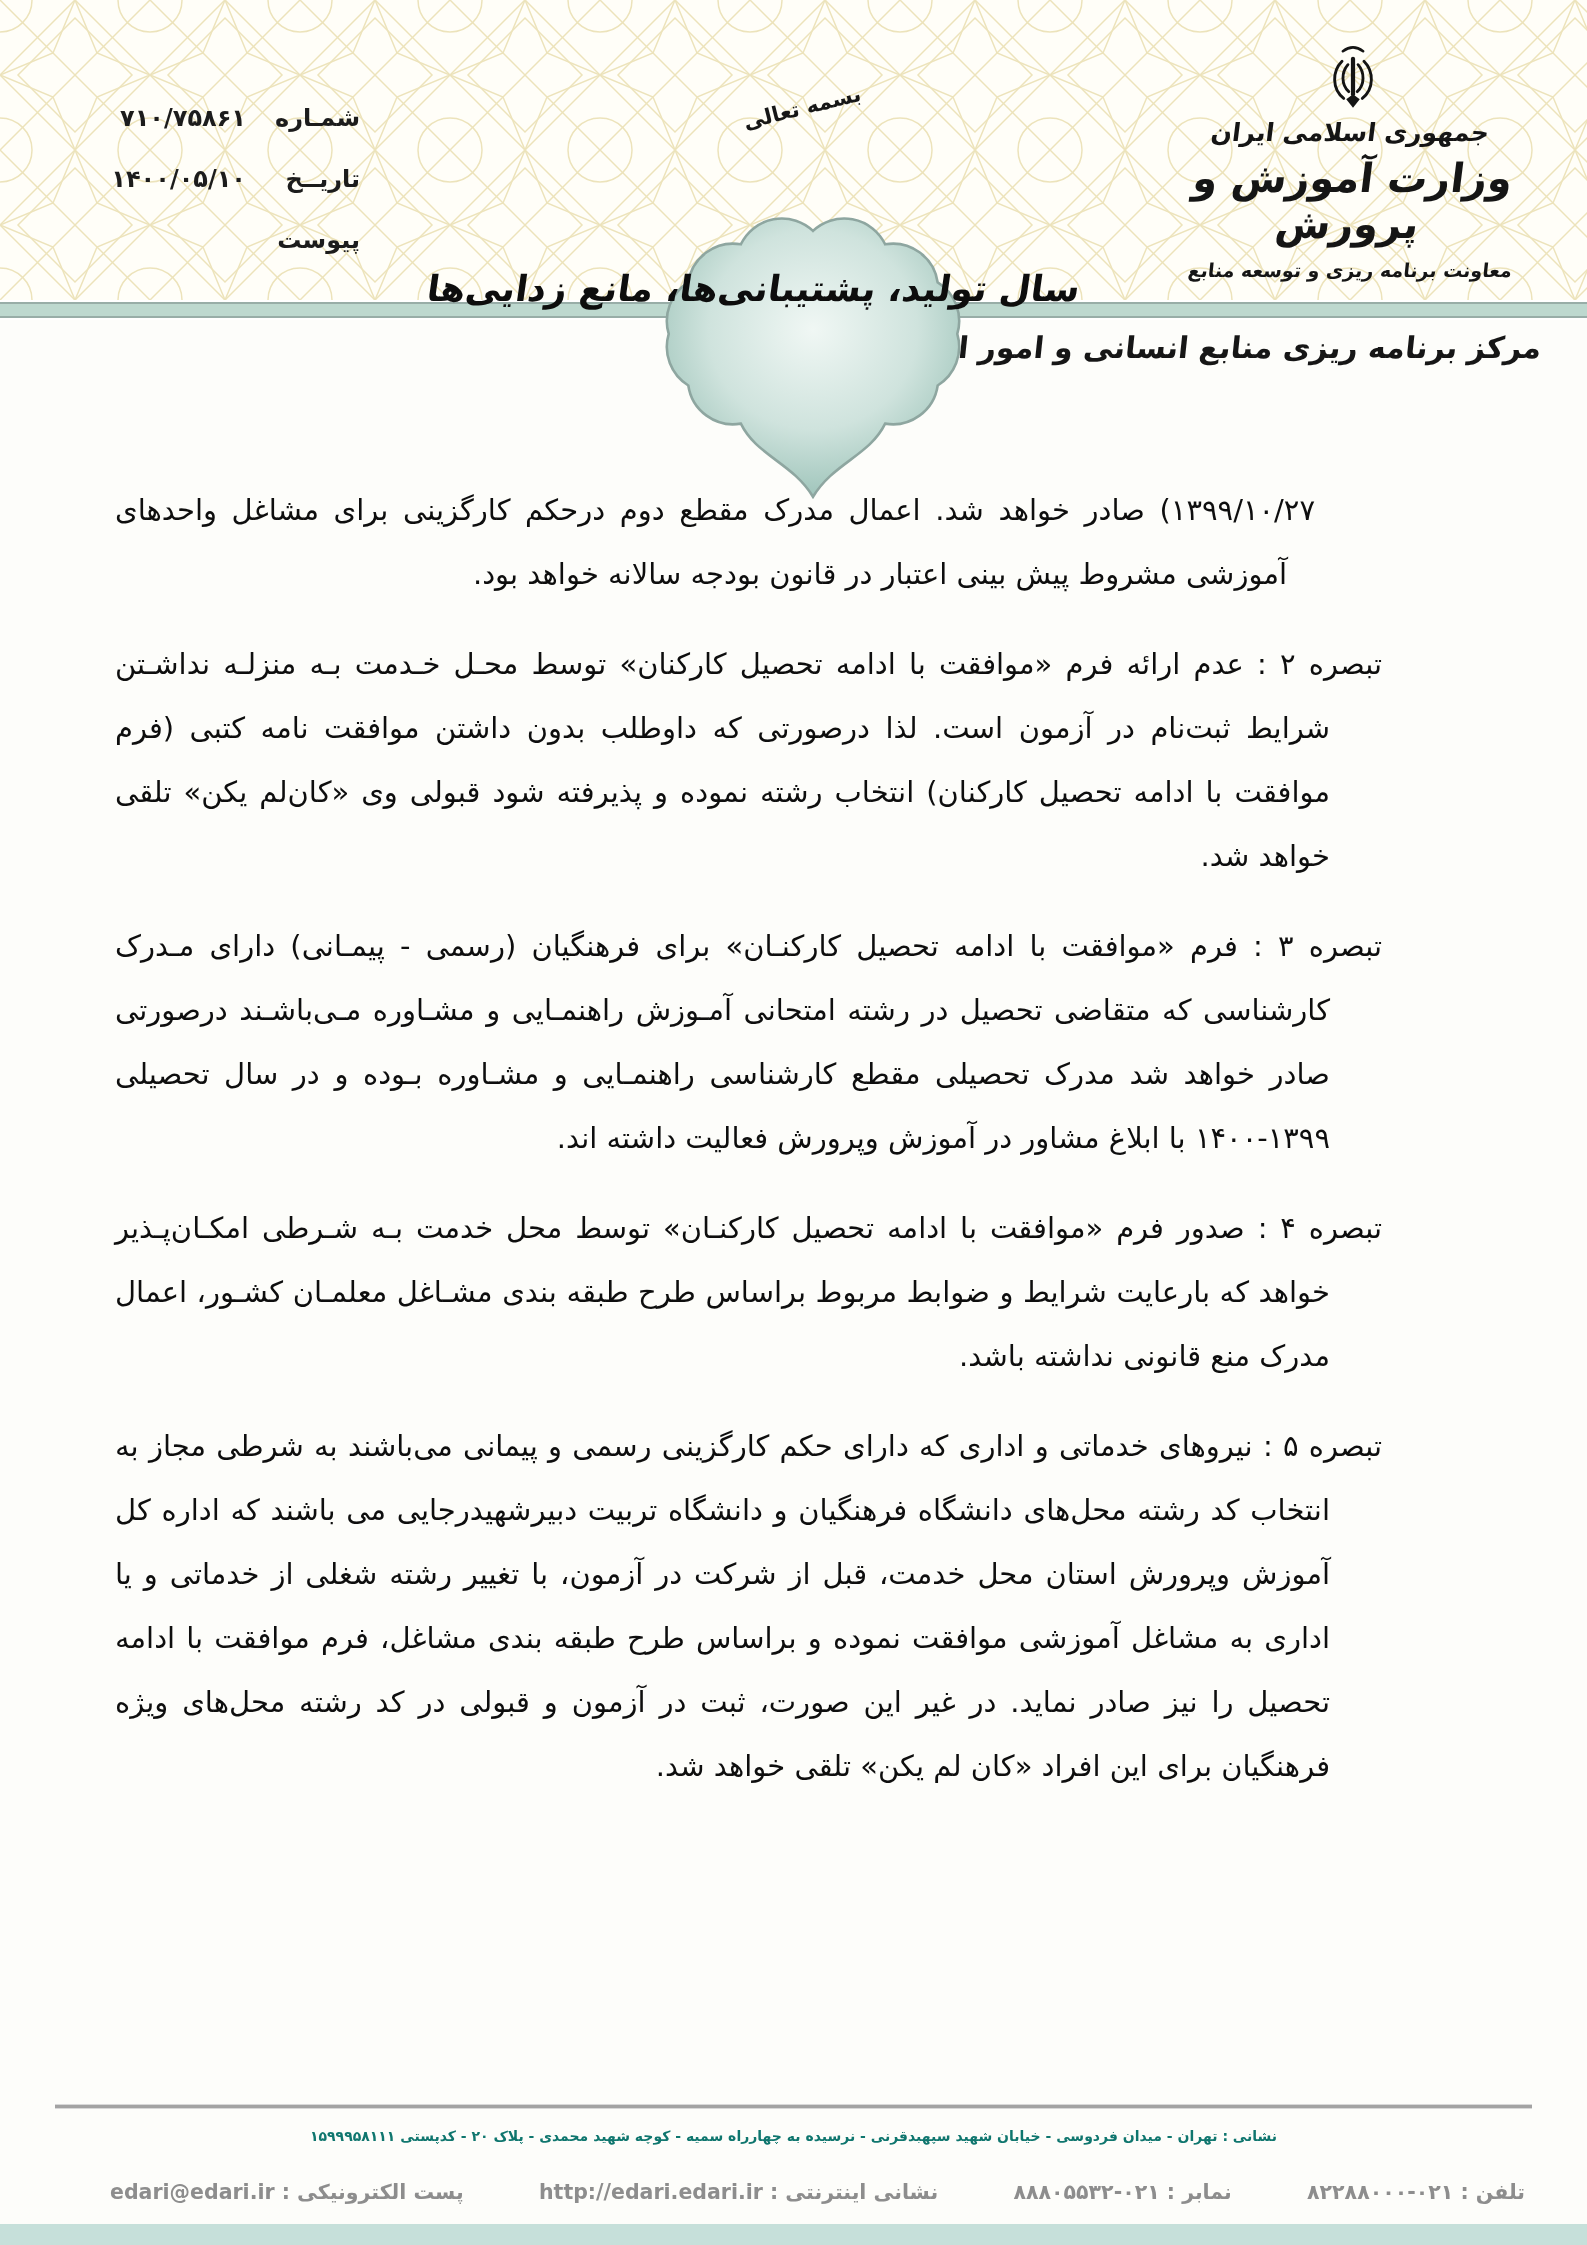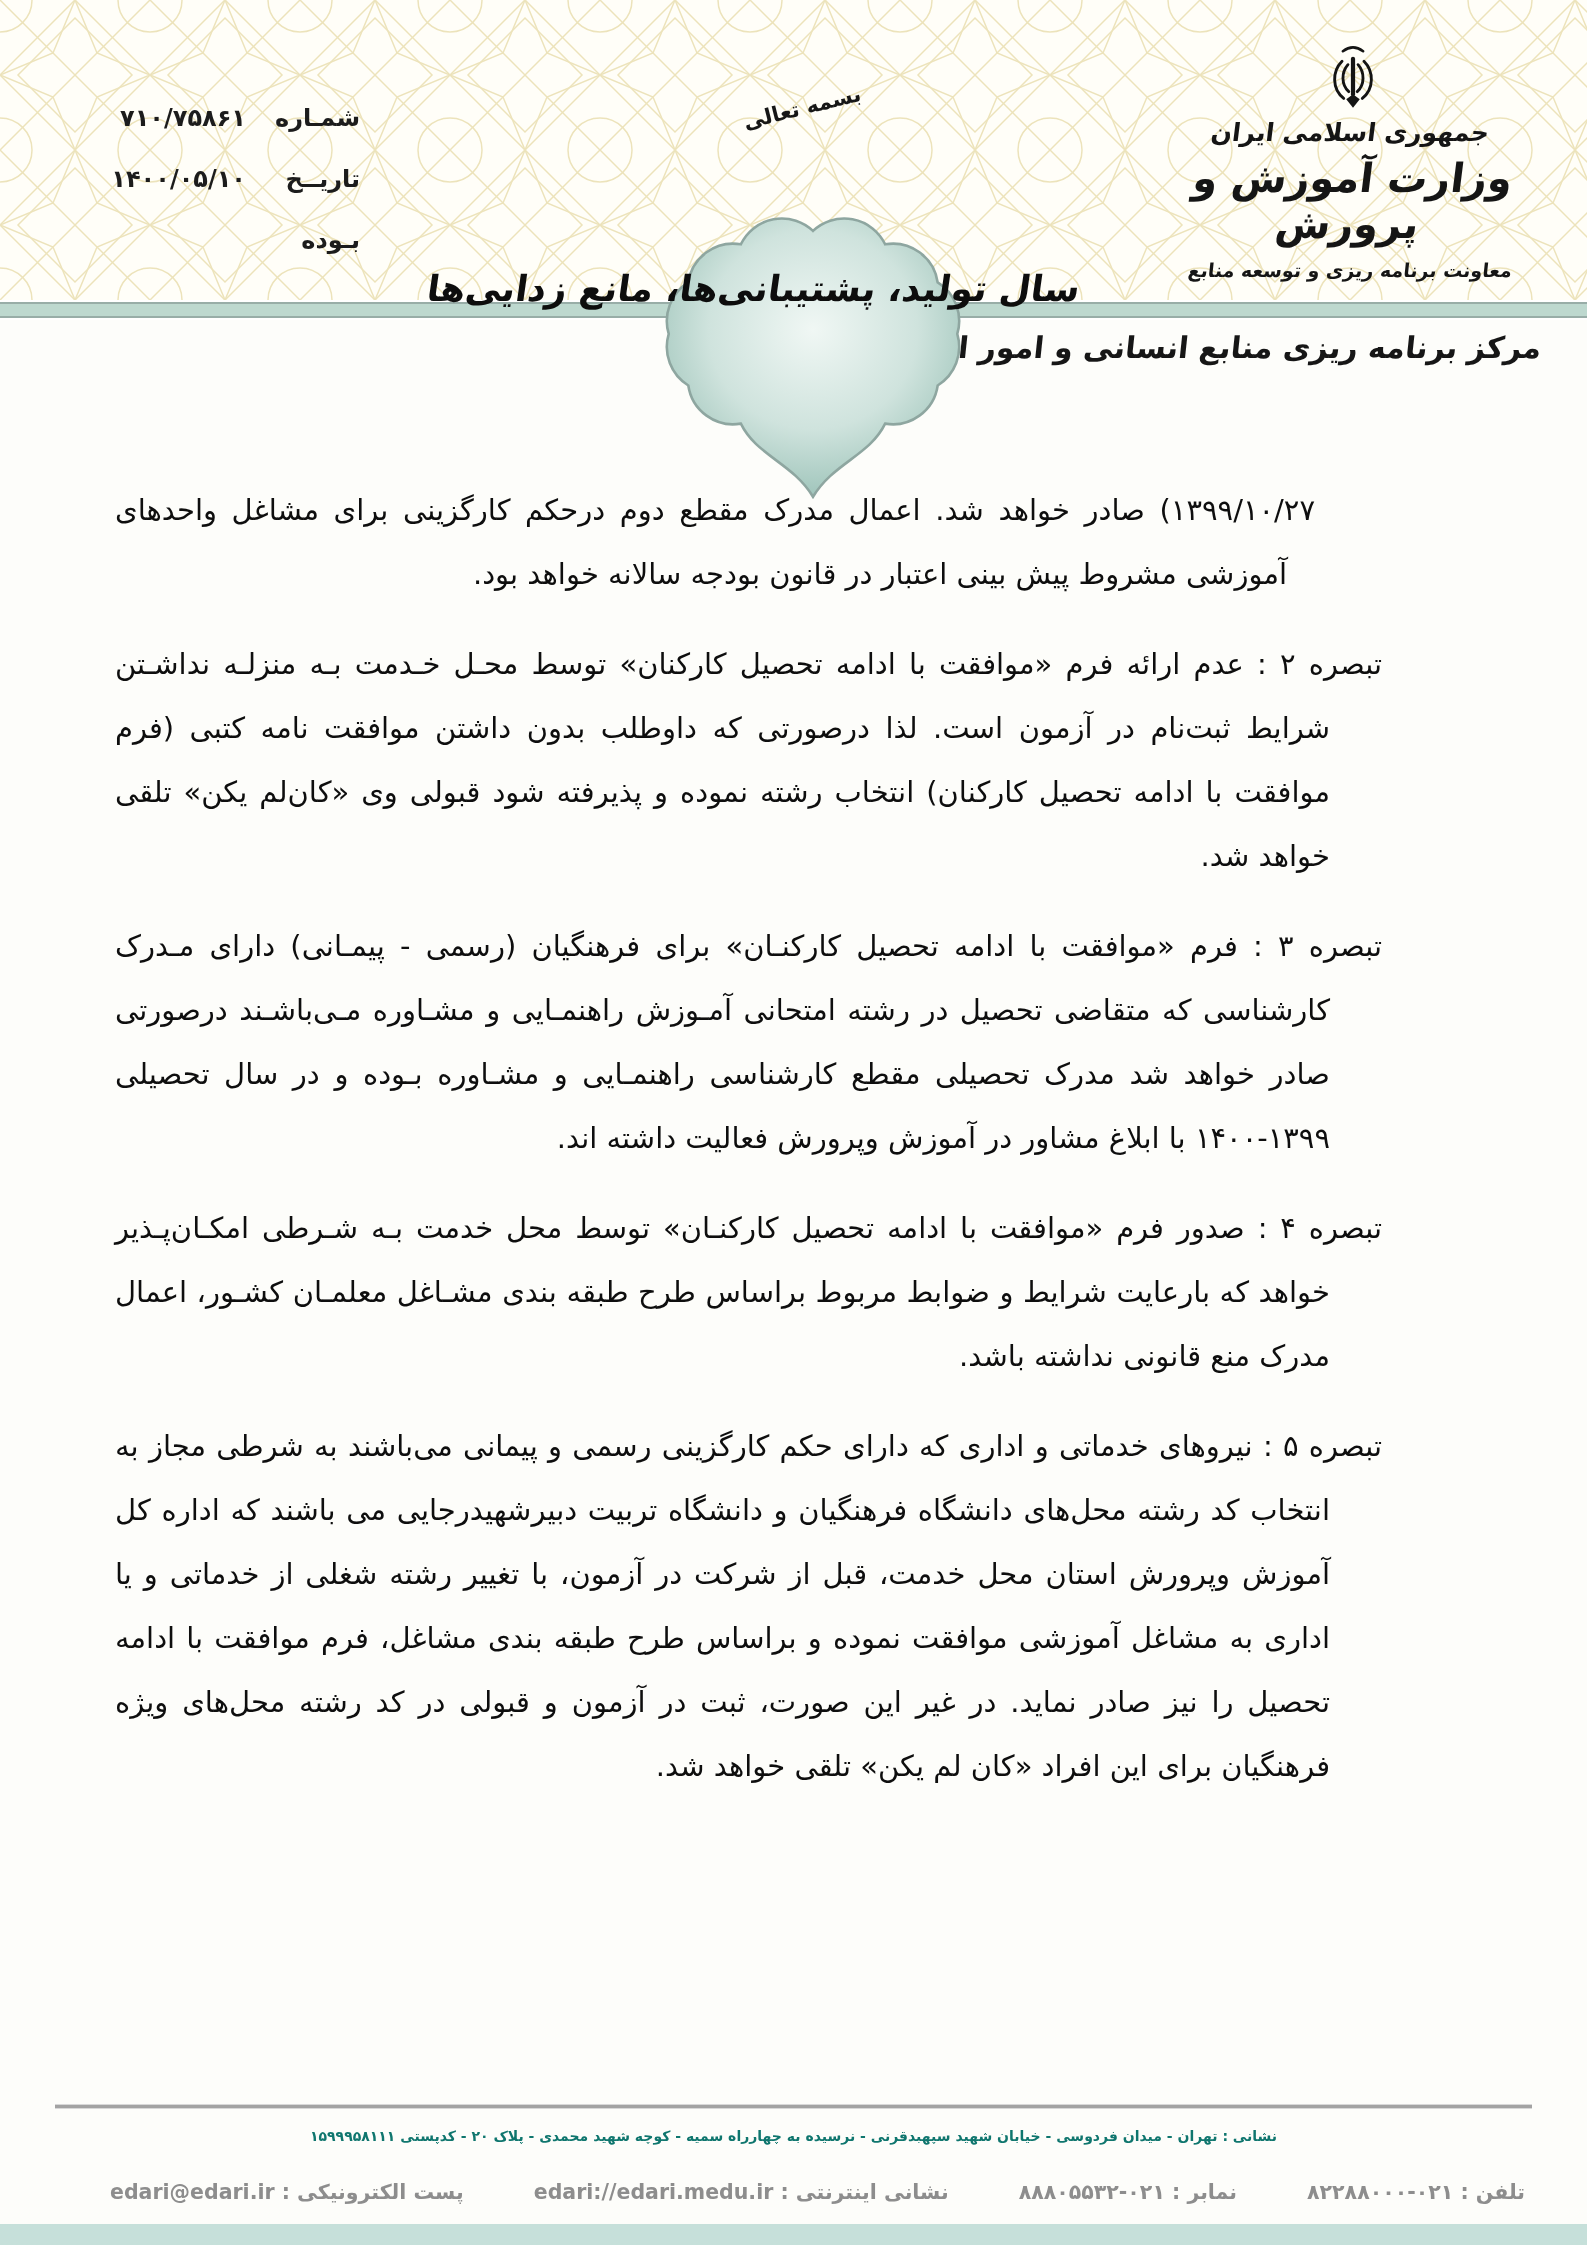--- a/index.html
+++ b/index.html
@@ -96,21 +96,21 @@
   <div class="meta">
     <div class="meta-row">
       <span class="lbl">شمـاره</span>
       <span class="val">۷۱۰/۷۵۸۶۱</span>
     </div>
     <div class="meta-row">
       <span class="lbl">تاریــخ</span>
       <span class="val">۱۴۰۰/۰۵/۱۰</span>
     </div>
     <div class="meta-row">
-      <span class="lbl">بـوده</span>
+      <span class="lbl">پیوست</span>
       <span class="val"></span>
     </div>
   </div>
 
   <div class="emblem">
     <svg viewBox="0 0 64 84" width="54" height="74" xmlns="http://www.w3.org/2000/svg">
       <g fill="none" stroke="#141414" stroke-linecap="round">
         <path d="M20 9 q12 -9 24 0" stroke-width="3"></path>
         <path d="M32 18 v42" stroke-width="5"></path>
         <path d="M26 25 c-8 9 -8 24 1 32" stroke-width="3.4"></path>
@@ -164,18 +164,18 @@
     <p class="para"><span class="b">تبصره ۳ :  </span><span>فرم «موافقت با ادامه </span><span class="b">تحصیل</span><span> کارکنـان» برای فرهنگیان (رسمی - پیمـانی) دارای مـدرک کارشناسی که متقاضی  تحصیل در رشته امتحانی آمـوزش راهنمـایی و مشـاوره  مـی‌باشـند درصورتی صادر خواهد شد مدرک تحصیلی مقطع کارشناسی راهنمـایی و مشـاوره  بـوده و در سال تحصیلی </span><span class="ltr">۱۴۰۰-۱۳۹۹</span><span> با ابلاغ مشاور در آموزش وپرورش فعالیت داشته اند.</span></p>
     <p class="para"><span class="b">تبصره ۴ : </span><span>صدور فرم «موافقت با ادامه </span><span class="b">تحصیل</span><span> کارکنـان» توسط محل خدمت بـه شـرطی امکـان‌پـذیر خواهد که بارعایت شرایط و ضوابط مربوط براساس طرح طبقه بندی مشـاغل معلمـان کشـور، اعمال مدرک منع قانونی نداشته باشد.</span></p>
     <p class="para"><span class="b">تبصره ۵ : </span><span>نیروهای خدماتی و اداری که دارای حکم کارگزینی رسمی و پیمانی می‌باشند به شرطی مجاز به انتخاب کد رشته محل‌های دانشگاه فرهنگیان و دانشگاه تربیت دبیرشهیدرجایی می باشند که  اداره کل آموزش وپرورش استان محل خدمت، قبل از شرکت در آزمون، با تغییر رشته شغلی از خدماتی و یا اداری  به مشاغل آموزشی موافقت نموده و براساس طرح طبقه بندی مشاغل، فرم موافقت با ادامه تحصیل را نیز صادر نماید. در غیر این صورت، ثبت در آزمون و قبولی در کد رشته محل‌های ویژه فرهنگیان برای این افراد </span><span class="b">«کان لم یکن»</span><span> تلقی خواهد شد.</span></p>
   </div>
 
   <div class="footer-rule"></div>
   <div class="footer-line1">نشانی : تهران - میدان فردوسی - خیابان شهید سپهبدقرنی - نرسیده به چهارراه سمیه - کوچه شهید محمدی - پلاک ۲۰ - کدپستی ۱۵۹۹۹۵۸۱۱۱</div>
   <div class="footer-line2">
       <span>تلفن : ۰۲۱-۸۲۲۸۸۰۰۰</span>
       <span>نمابر : ۰۲۱-۸۸۸۰۵۵۳۲</span>
-      <span>نشانی اینترنتی : edari://edari.medu.ir</span>
+      <span>نشانی اینترنتی : http://edari.edari.ir</span>
       <span>پست الکترونیکی : edari@edari.ir</span>
     </div>
   <div class="bottom-band"></div>
 
 </div>
 
 </body></html>

